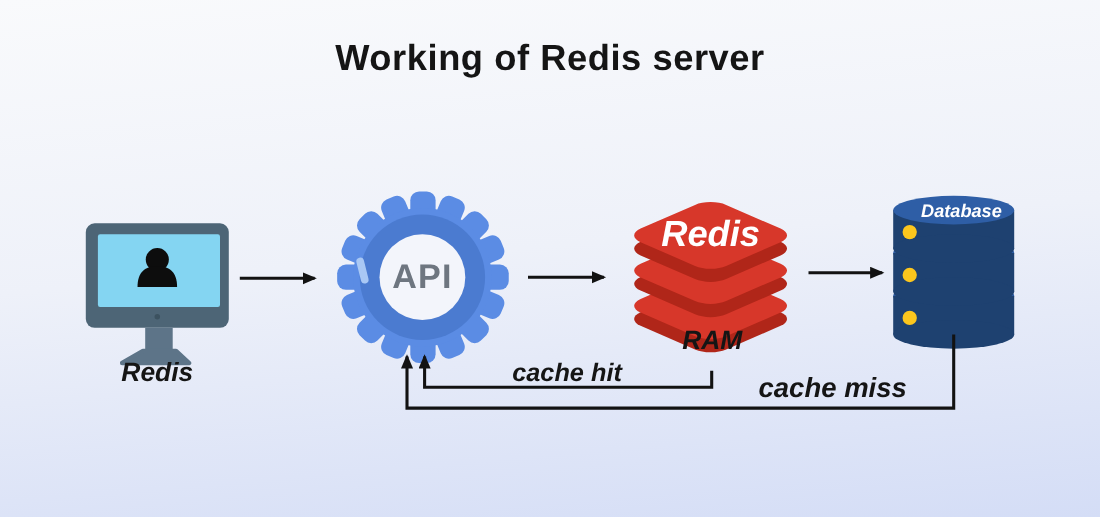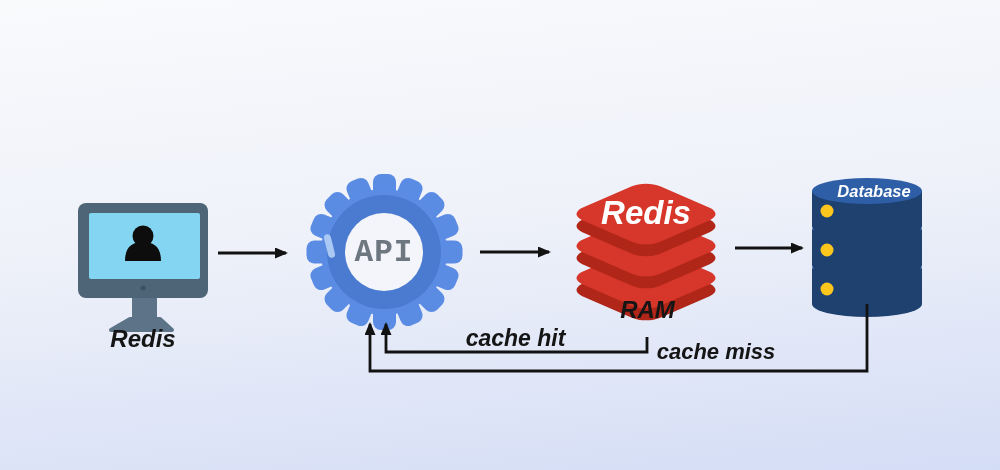--- a/index.html
+++ b/index.html
@@ -12,21 +12,21 @@
     position:absolute;left:0;right:0;top:34px;text-align:center;
     font-size:33px;font-weight:700;color:var(--label_text);letter-spacing:.5px;
   }
   .node-label{
     position:absolute;text-align:center;font-weight:700;font-style:italic;
     color:var(--label_text);
   }
   .client-label{left:68px;top:325px;width:150px;font-size:24px;}
   .ram-label{left:595px;top:296px;width:105px;font-size:24px;}
   .cache-hit-label{left:438px;top:325px;width:155px;font-size:23px;}
-  .cache-miss-label{left:636px;top:339px;width:160px;font-size:22px;}
+  .cache-miss-label{left:677px;top:339px;width:160px;font-size:25px;}
 
   .icon-svg{position:absolute;}
   .client-svg{left:70px;top:195px;}
   .redis-svg{left:555px;top:168px;}
   .db-svg{left:805px;top:172px;}
 
   
   .gear{position:absolute;left:306px;top:174px;width:156px;height:156px;}
   .gear-bar{
     position:absolute;left:66.5px;top:0;width:23px;height:156px;
@@ -36,34 +36,35 @@
     position:absolute;left:15px;top:15px;width:126px;height:126px;border-radius:50%;
     background:var(--gear_blue);
   }
   .gear-ring{
     position:absolute;left:21px;top:21px;width:114px;height:114px;border-radius:50%;
     background:var(--gear_ring);
   }
   .gear-center{
     position:absolute;left:39px;top:39px;width:78px;height:78px;border-radius:50%;
     background:var(--gear_center);display:flex;align-items:center;justify-content:center;
-    font-size:31px;font-weight:700;color:var(--api_text);letter-spacing:1px;font-family:Liberation Mono, monospace;
+    font-size:31px;font-weight:700;color:var(--api_text);letter-spacing:1px;
   }
   .gear-highlight{
     position:absolute;left:20px;top:60px;width:7px;height:24px;border-radius:4px;
     background:var(--gear_highlight);transform:rotate(-14deg);
   }
   .connectors{position:absolute;left:0;top:0;pointer-events:none;}
   .connectors path{stroke:var(--line);stroke-width:2.8;fill:none;}
 </style>
 </head>
 <body>
 
 <div class="canvas">
 
+  <div class="title">Working of Redis server</div>
 
   <svg class="icon-svg client-svg" width="150" height="140" viewBox="0 0 150 140">
     <rect x="8" y="8" width="130" height="95" rx="8" style="fill:var(--monitor_frame)"></rect>
     <rect x="19" y="18" width="111" height="66" rx="2" style="fill:var(--monitor_screen)"></rect>
     <circle cx="73" cy="93" r="2.5" fill="#3c5260"></circle>
     <rect x="62" y="103" width="25" height="21" style="fill:var(--monitor_stand)"></rect>
     <polygon points="60,124 90,124 102,135 41,135" style="fill:var(--monitor_stand);stroke:var(--monitor_stand)" stroke-width="4" stroke-linejoin="round"></polygon>
     <g>
       <circle cx="73" cy="41" r="10.5" style="fill:var(--person)"></circle>
       <path d="M55 66 C55 52 62 47 73 47 C84 47 91 52 91 66 Z" style="fill:var(--person)"></path>

